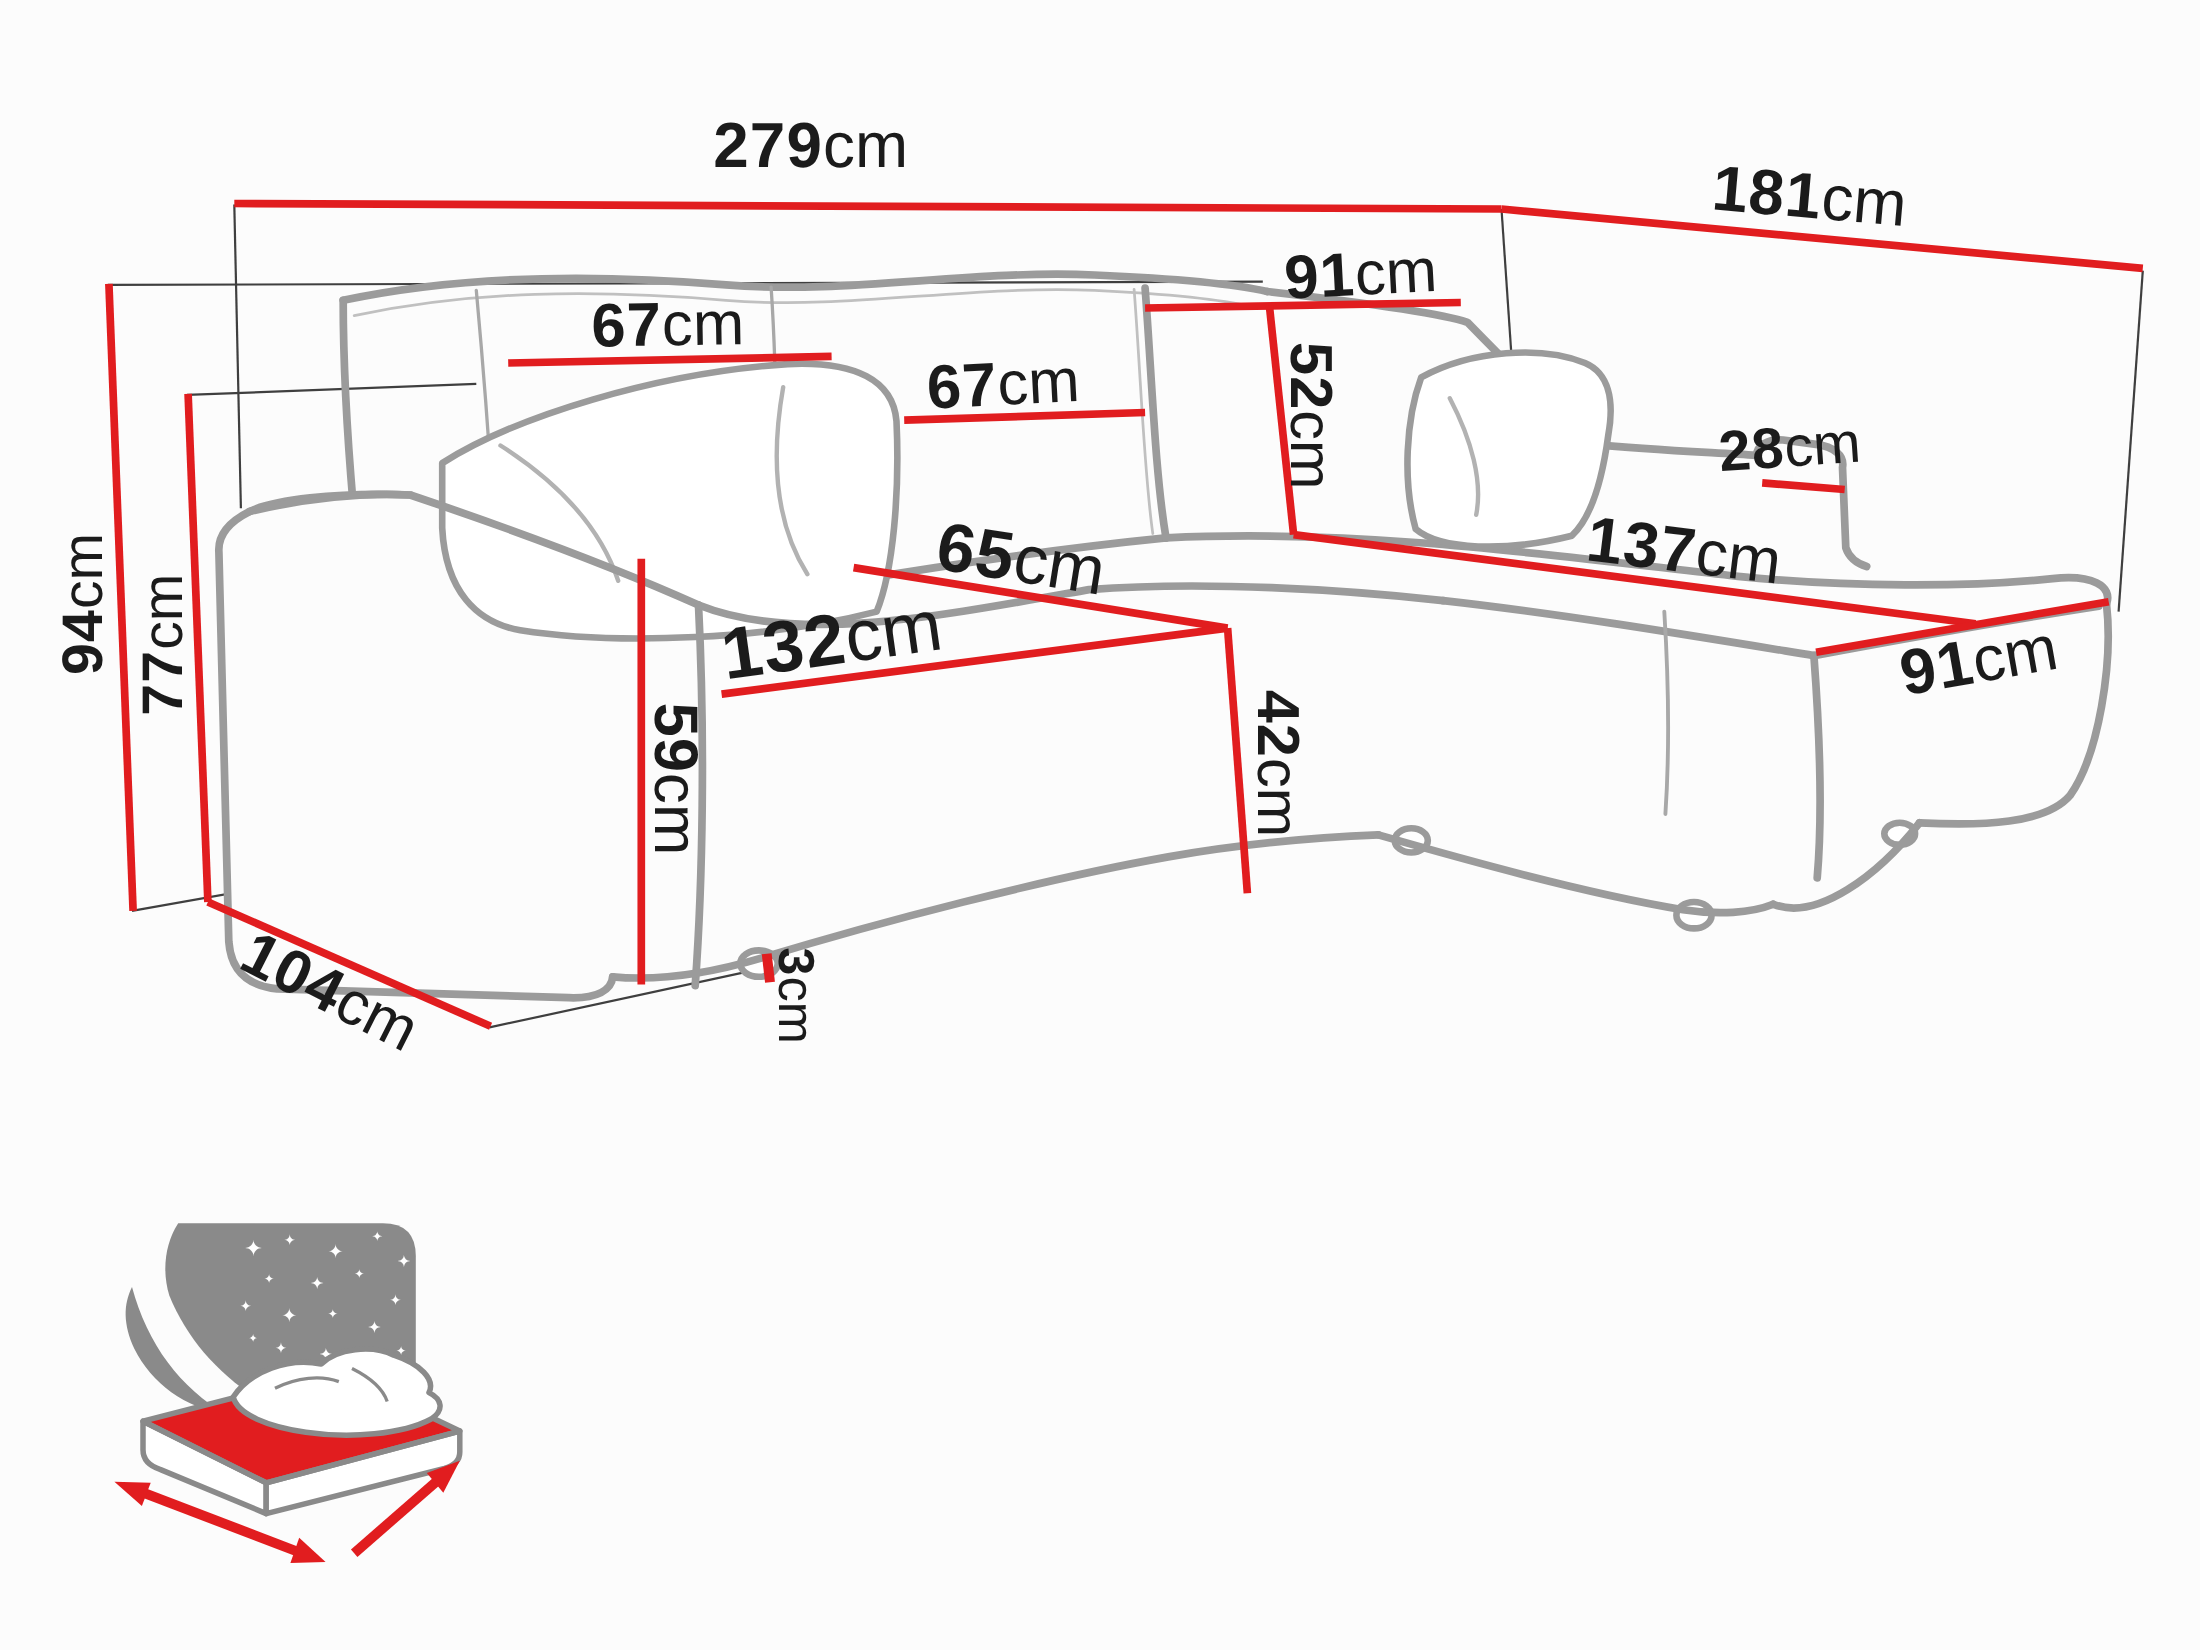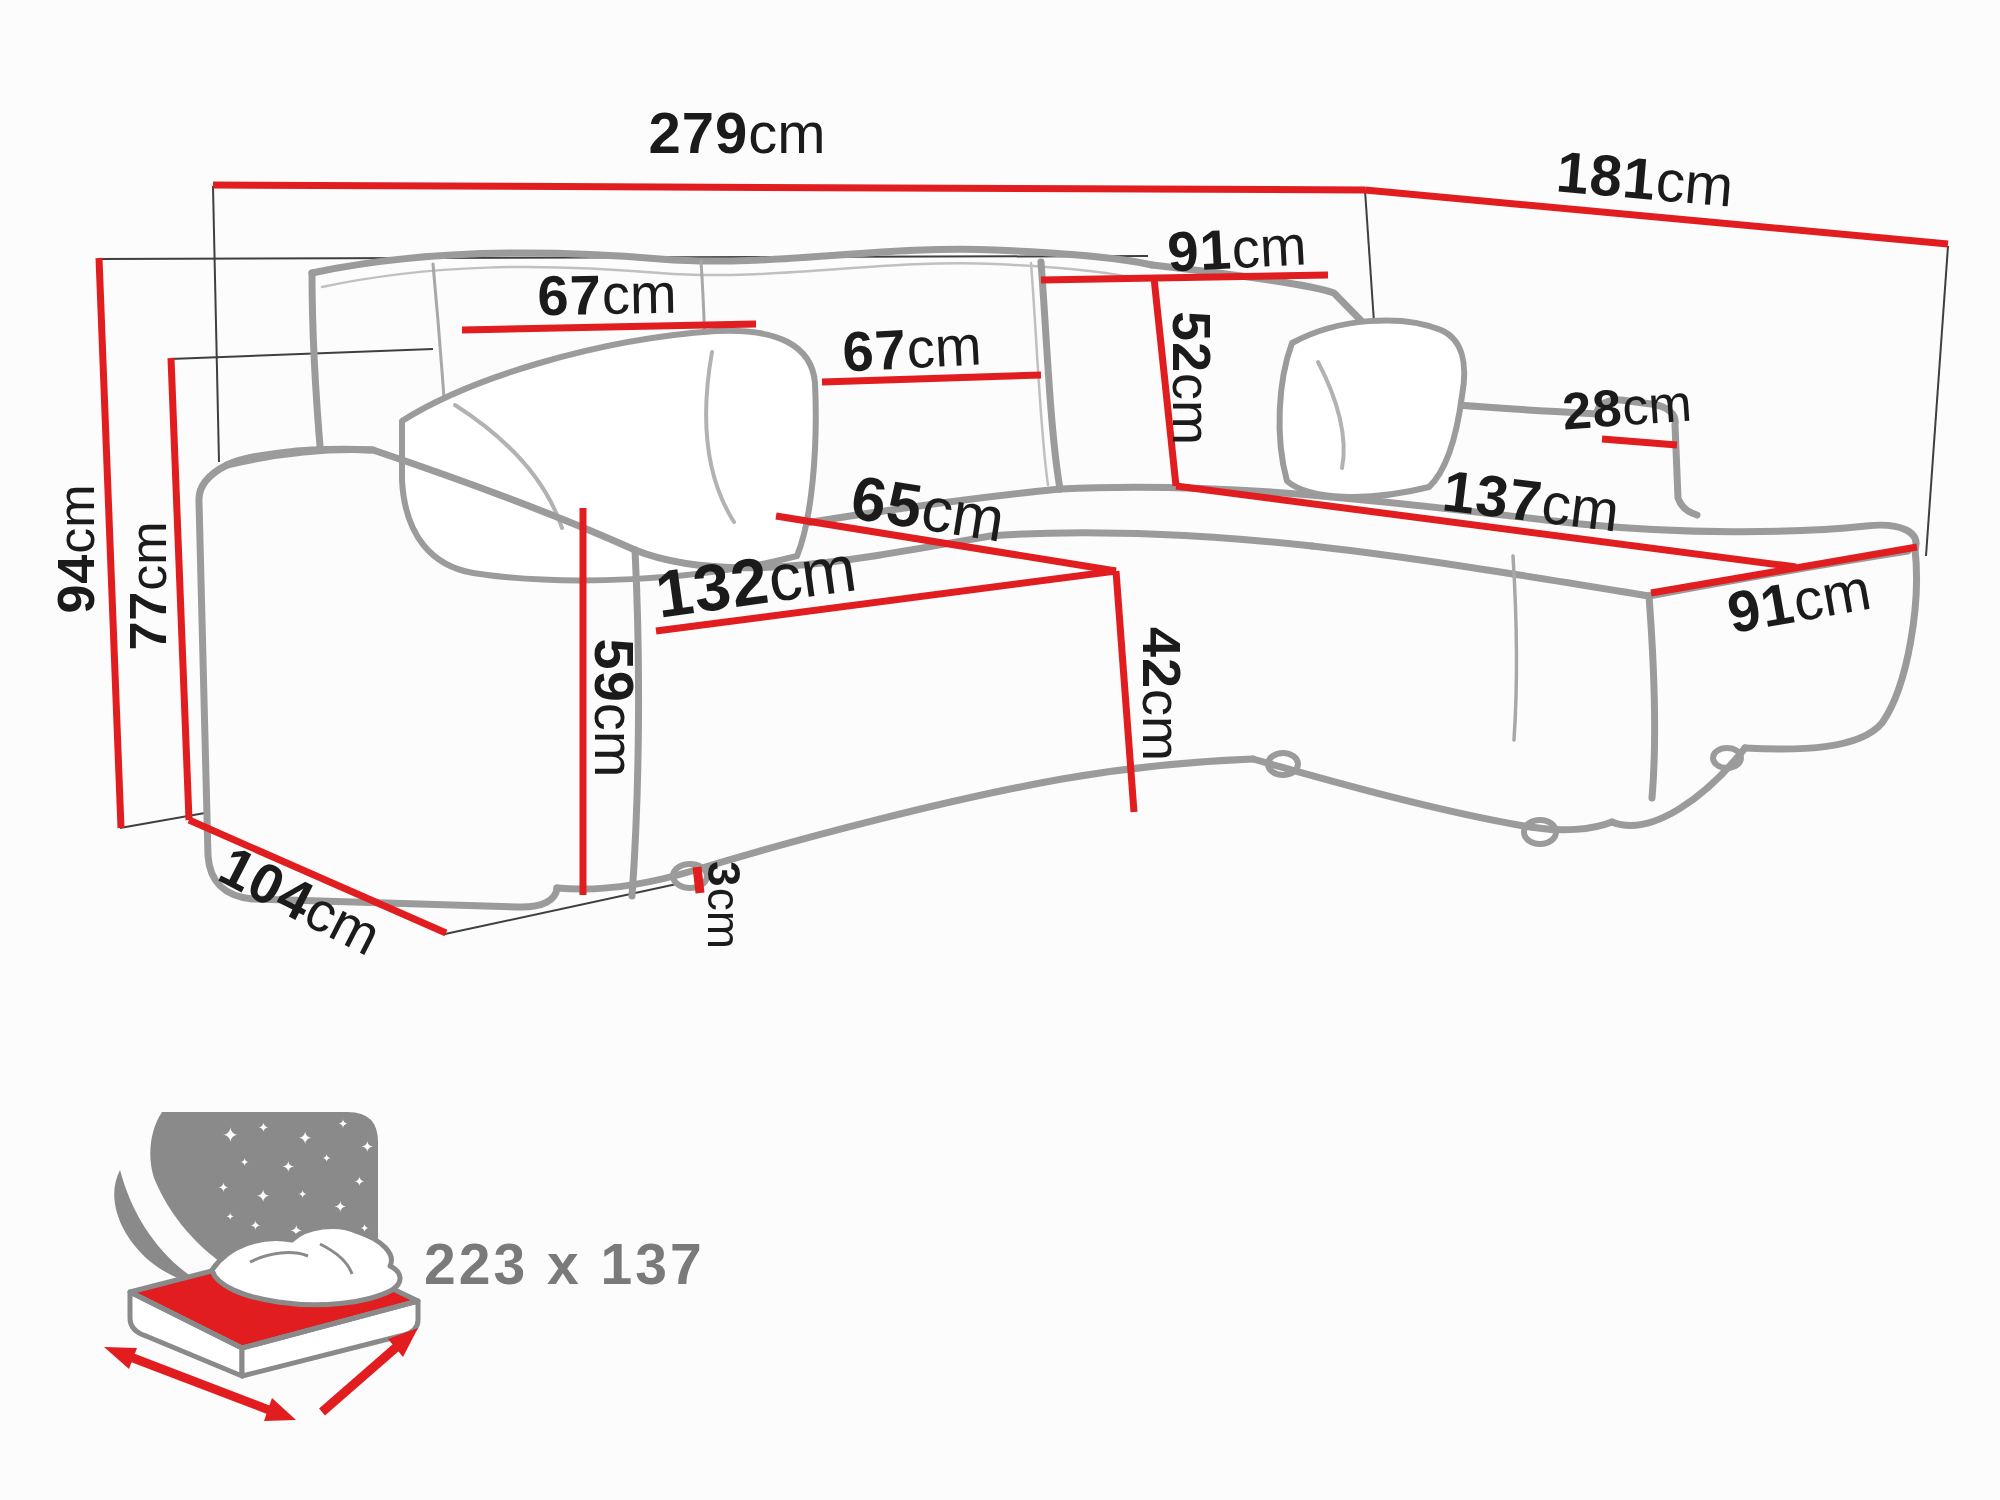--- a/index.html
+++ b/index.html
@@ -176,15 +176,14 @@
 <div class="dim" style="left:928px;top:509px;font-size:62px;--r:9deg;"><span class="v">65</span><span class="u">cm</span></div>
 
 <div class="dim" style="left:756px;top:581px;font-size:66px;--r:-8deg;"><span class="v">132</span><span class="u">cm</span></div>
 
 <div class="dim" style="left:614px;top:708px;font-size:56px;--r:90deg;"><span class="v">59</span><span class="u">cm</span></div>
 
 <div class="dim" style="left:1162px;top:694px;font-size:54px;--r:90deg;"><span class="v">42</span><span class="u">cm</span></div>
 
 <div class="dim" style="left:724px;top:905px;font-size:46px;--r:90deg;"><span class="v">3</span><span class="u">cm</span></div>
 
-<div class="caption" style="left:424px;top:1264px;font-size:57px;">223 x 137</div>
 
 </div>
 
 </body></html>

